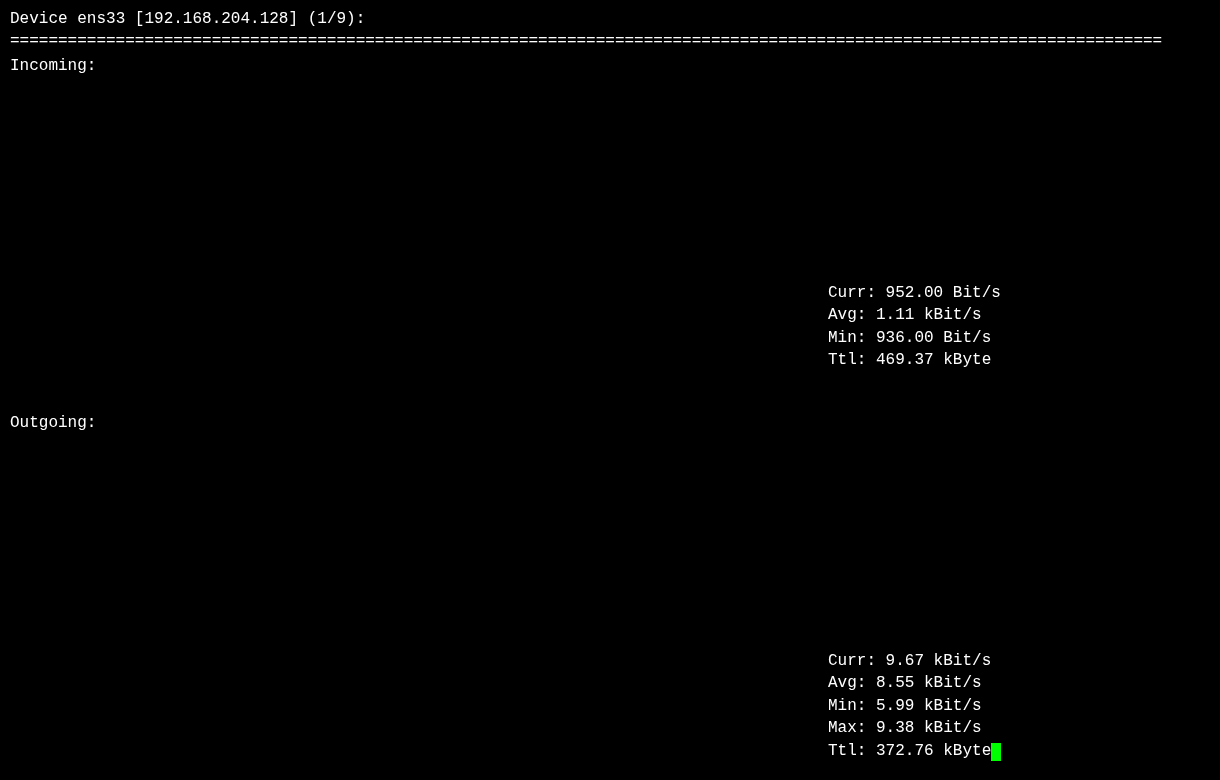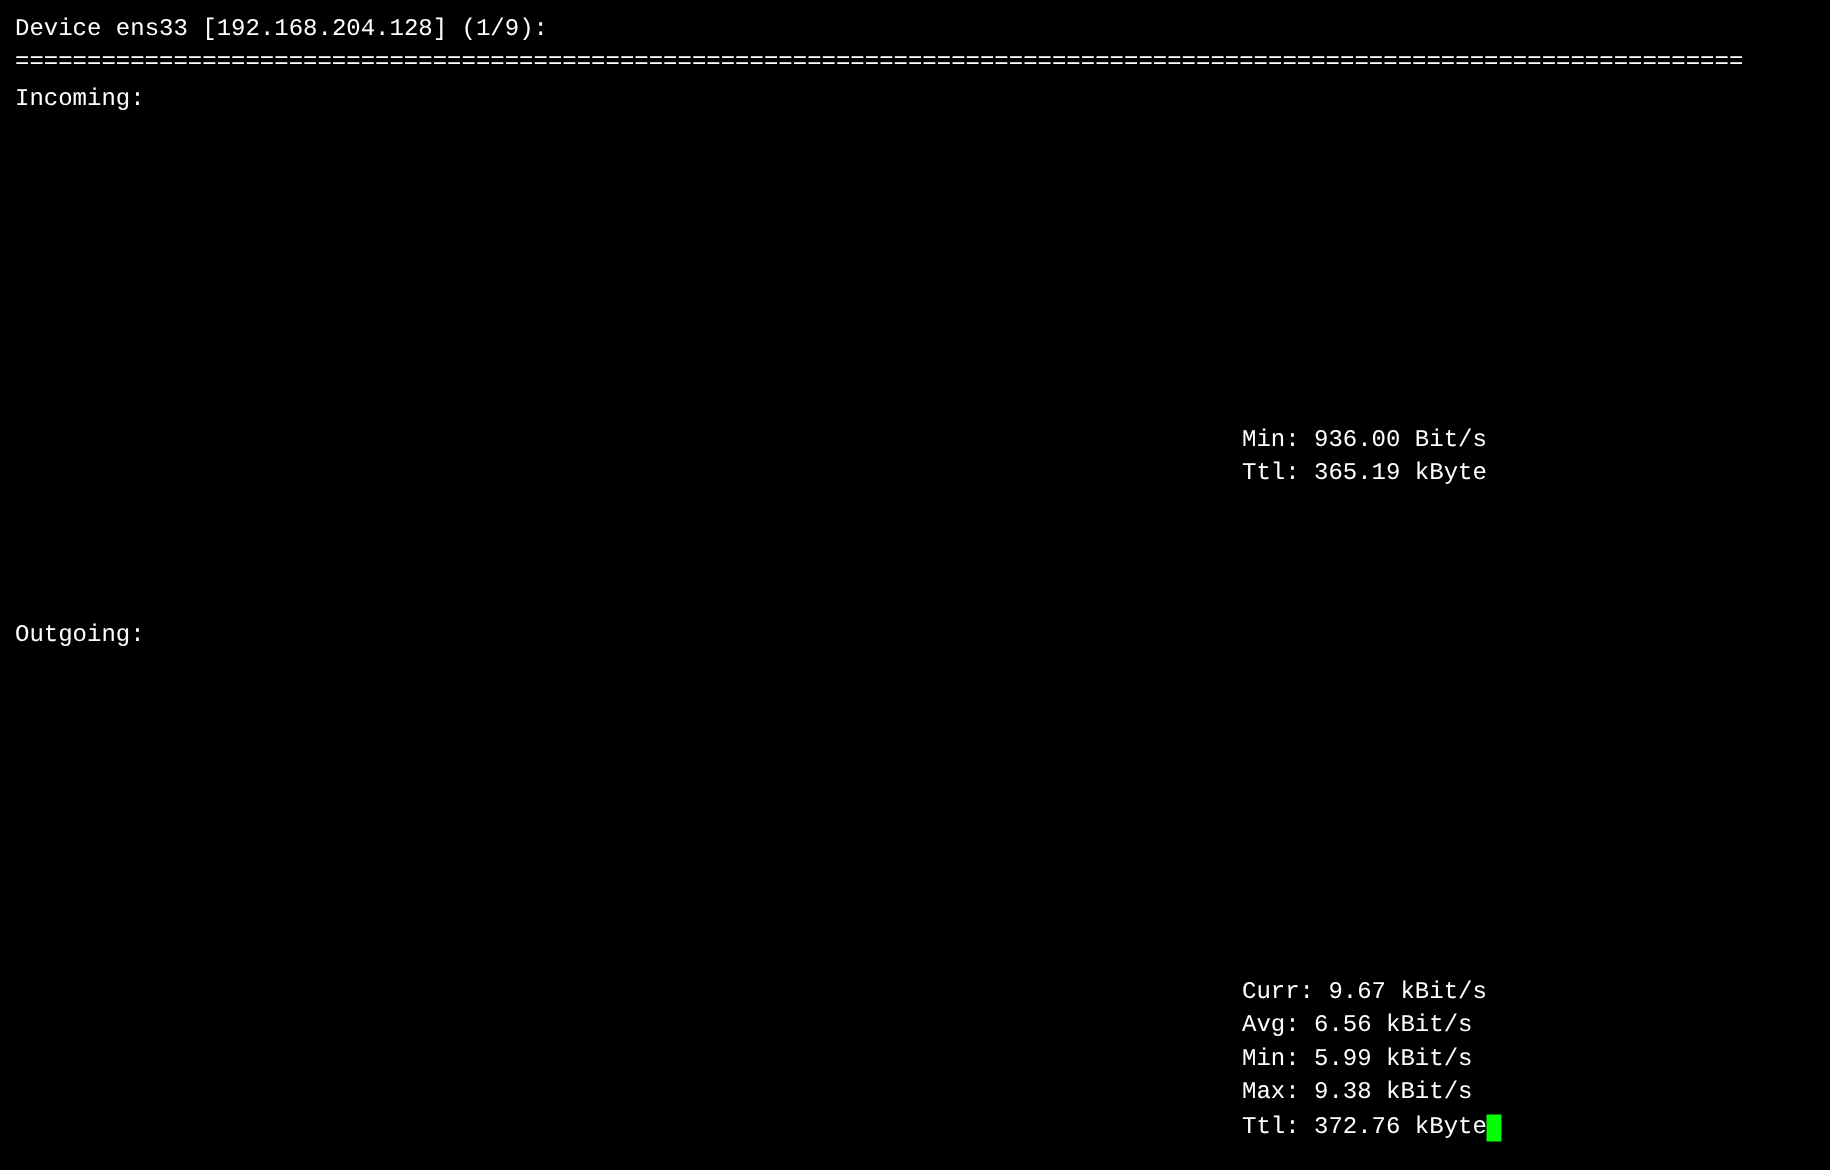--- a/index.html
+++ b/index.html
@@ -66,25 +66,27 @@
   <span>ens33</span>
   <span>[192.168.204.128]</span>
   <span>(1/9):</span>
 </div>
 
 <div class="separator">========================================================================================================================</div>
 
 <div class="section-label">Incoming:</div>
 
 <div class="stats-block stats-incoming">
+  <div class="stat-line">Curr: 952.00 Bit/s</div>
+  <div class="stat-line">Avg: 1.11 kBit/s</div>
   <div class="stat-line">Min: 936.00 Bit/s</div>
-  <div class="stat-line">Ttl: 365.19 kByte</div>
+  <div class="stat-line">Ttl: 469.37 kByte</div>
 </div>
 
 <div class="section-label outgoing-label">Outgoing:</div>
 
 <div class="stats-block stats-outgoing">
   <div class="stat-line">Curr: 9.67 kBit/s</div>
-  <div class="stat-line">Avg: 6.56 kBit/s</div>
+  <div class="stat-line">Avg: 8.55 kBit/s</div>
   <div class="stat-line">Min: 5.99 kBit/s</div>
   <div class="stat-line">Max: 9.38 kBit/s</div>
   <div class="stat-line"><span>Ttl: 372.76 kByte</span><span class="cursor"></span></div>
 </div>
 
 </body></html>

